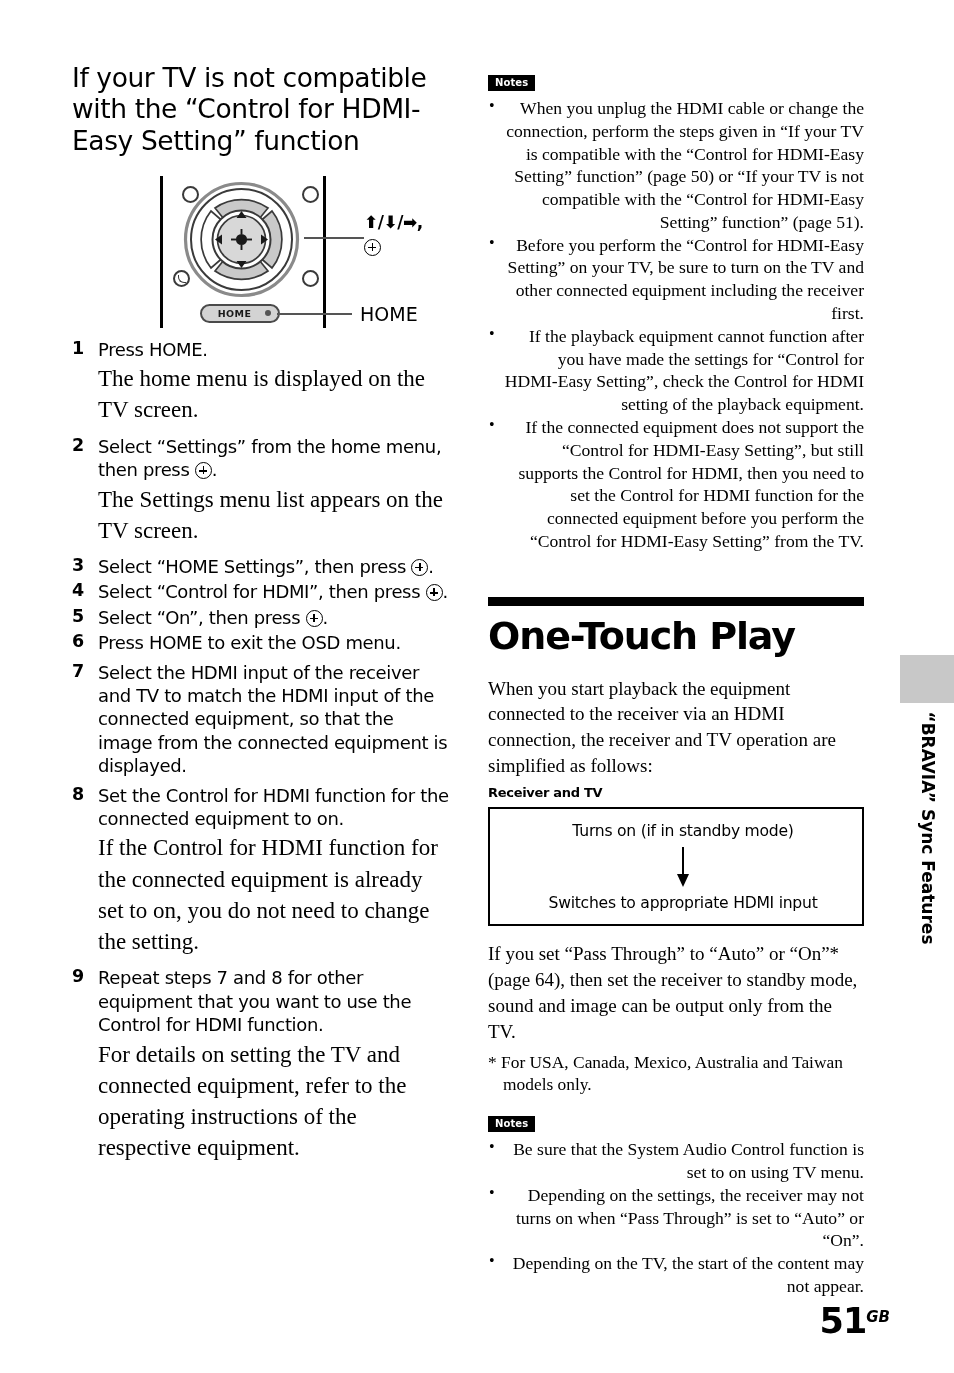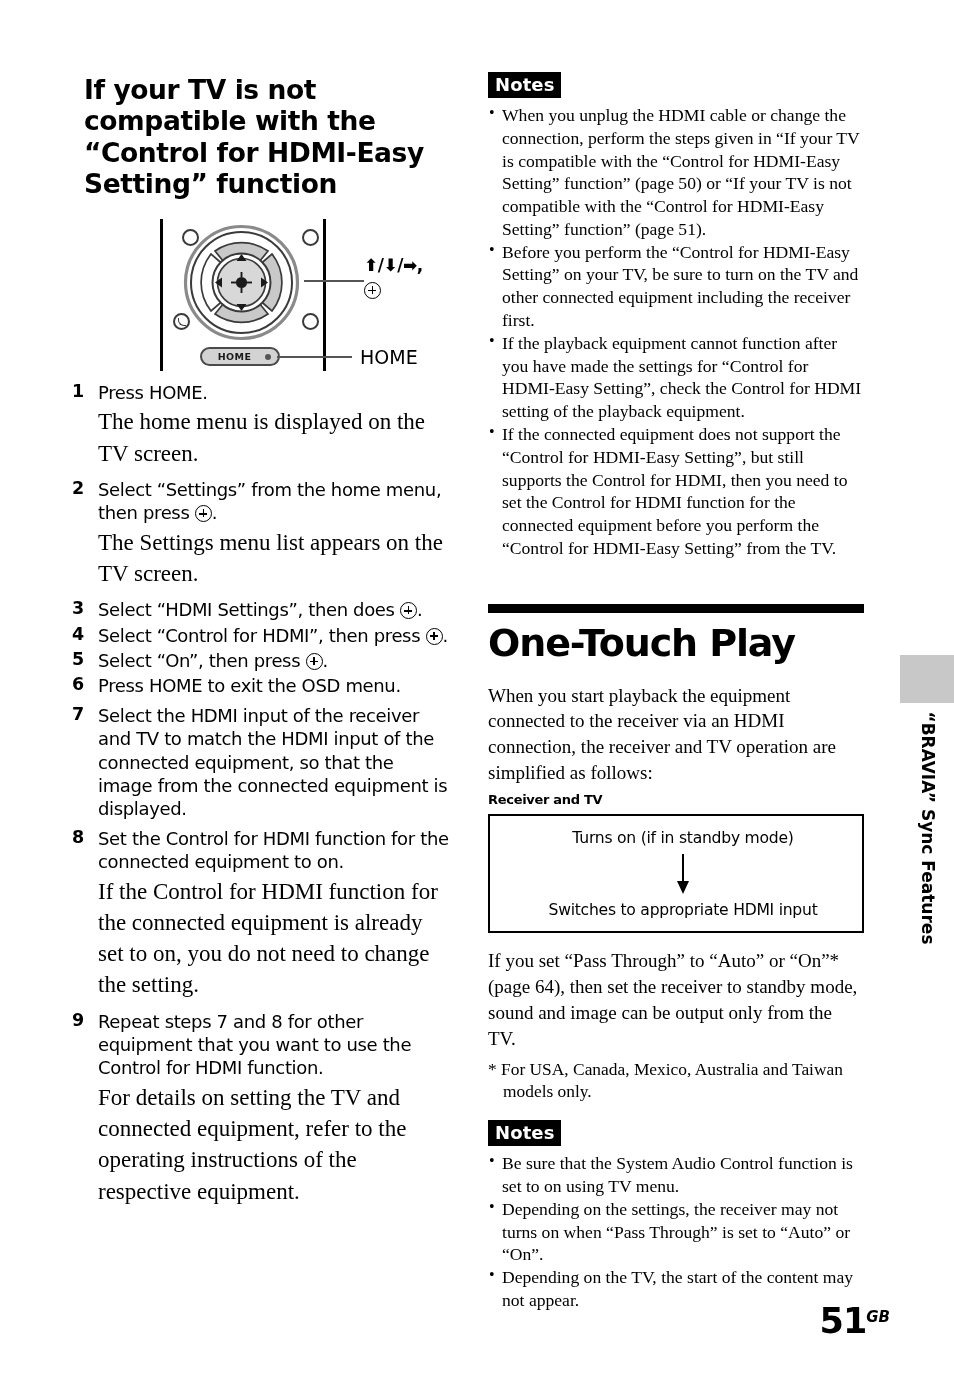--- a/index.html
+++ b/index.html
@@ -24,25 +24,25 @@
   }
   .col-right {
     position: absolute;
     left: 488px; top: 72px;
     width: 376px;
   }
 
   
   .section-title {
     font-family: "DejaVu Sans", sans-serif;
-    font-weight: bold;
+    font-weight: normal;
     font-size: 26.5px;
     line-height: 1.18;
     letter-spacing: -0.4px;
-    margin: 12px;
+    margin: 0;
   }
 
   .big-rule {
     height: 9px;
     background: #000;
     margin-bottom: 11px;
   }
   .chapter-title {
     font-family: "DejaVu Sans", sans-serif;
     font-weight: bold;
@@ -208,28 +208,28 @@
     margin: 2px 0 9px 0;
   }
 
   
   .notes-label {
     display: inline-block;
     background: #000;
     color: #fff;
     font-family: "DejaVu Sans", sans-serif;
     font-weight: bold;
-    font-size: 18px;
+    font-size: 10px;
     letter-spacing: 0.1px;
     padding: 2px 7px 3px 7px;
     margin-bottom: 6px;
   }
   ul.notes {
     list-style: none;
-    margin: 0; padding: 0;
+    margin: 0; padding: 0; text-align: right;
   }
   ul.notes > li {
     position: relative;
     padding-left: 14px;
     font-family: "Liberation Serif", serif;
     font-size: 17.6px;
     line-height: 1.295;
     margin-bottom: 0px;
   }
   ul.notes > li::before {
@@ -408,21 +408,21 @@
 
       <div class="step">
         <div class="step-num">2</div>
         <div class="step-head"><span>Select “Settings” from the home menu, then press</span>
              <span class="circ-plus"></span><span>.</span></div>
         <div class="step-body">The Settings menu list appears on the TV screen.</div>
       </div>
 
       <div class="step">
         <div class="step-num">3</div>
-        <div class="step-head"><span>Select “HDMI Settings”, then does</span>
+        <div class="step-head"><span>Select “HOME Settings”, then press</span>
              <span class="circ-plus"></span><span>.</span></div>
       </div>
 
       <div class="step">
         <div class="step-num">4</div>
         <div class="step-head"><span>Select “Control for HDMI”, then press</span>
              <span class="circ-plus"></span><span>.</span></div>
       </div>
 
       <div class="step">

